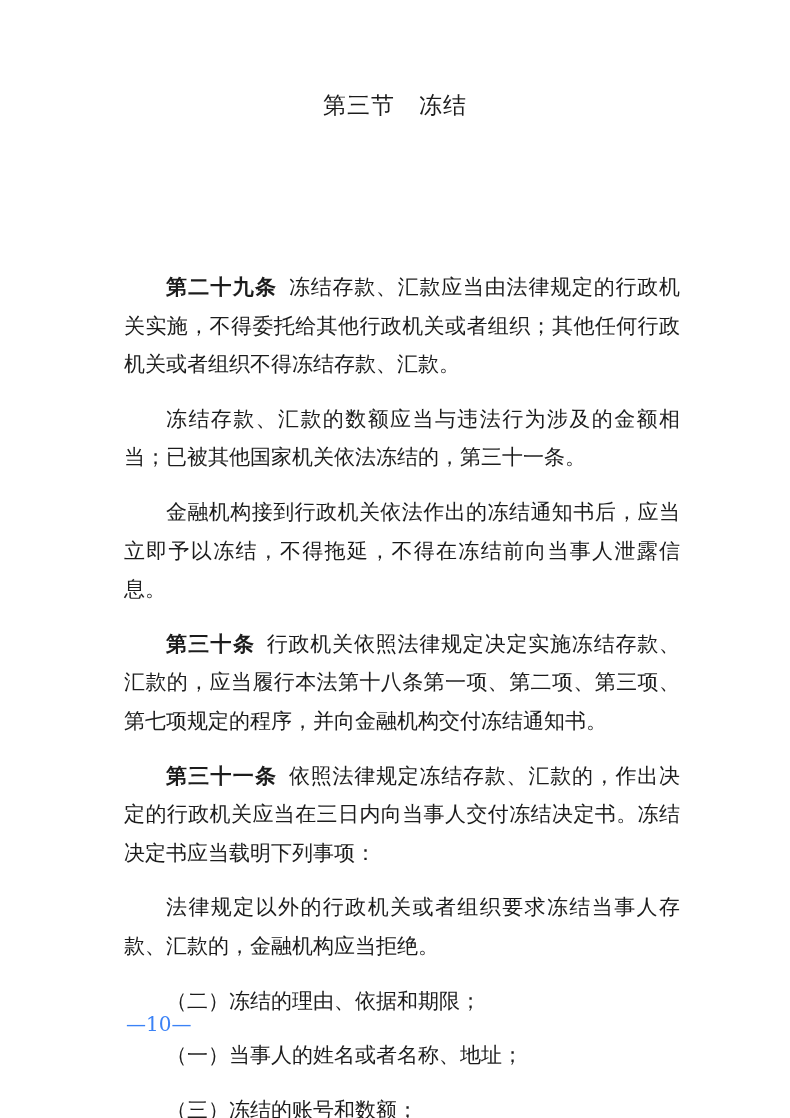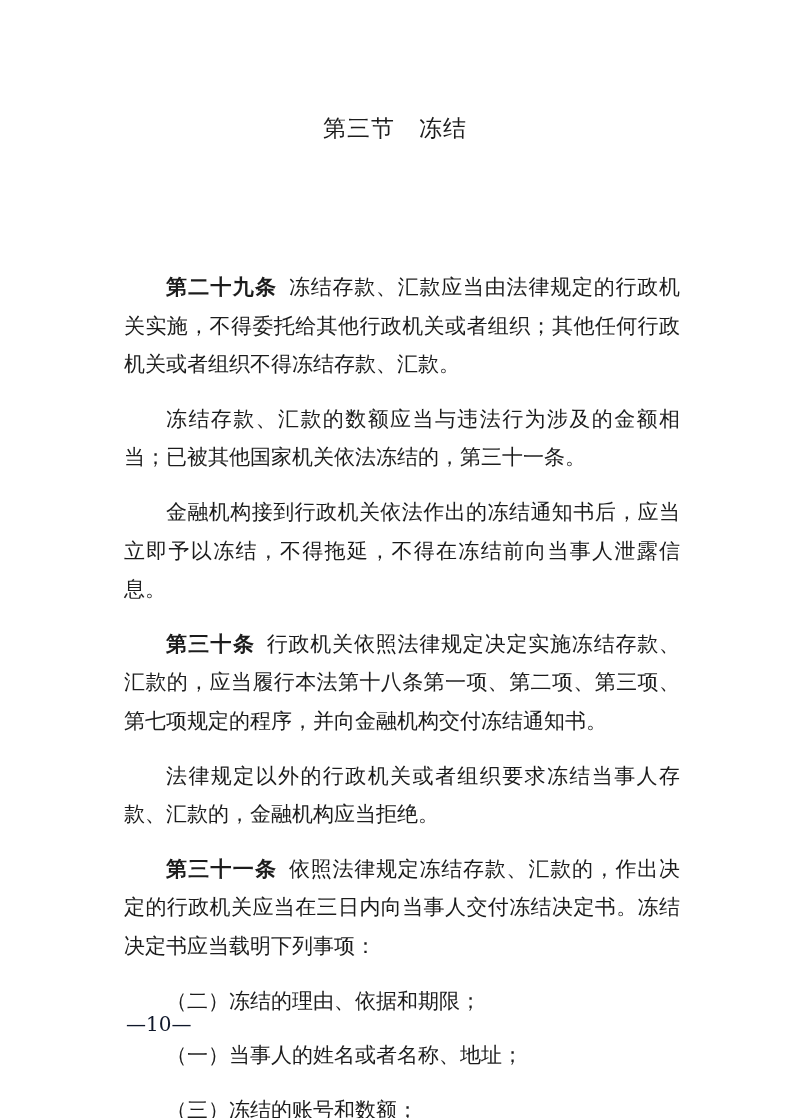--- a/index.html
+++ b/index.html
@@ -11,21 +11,21 @@
     position: relative;
     width: 790px;
     height: 1118px;
     margin: 0 auto;
     background: #ffffff;
     color: #1c1c1c;
     font-family: "DejaVu Serif", "Liberation Serif", serif;
     overflow: hidden;
   }
   .section-title {
-    padding-top: 113px;
+    padding-top: 90px;
     text-align: center;
     font-size: 23px;
     line-height: 30px;
     letter-spacing: 1px;
     font-weight: 400;
   }
   .doc-body {
     position: absolute;
     left: 108px;
     top: 252px;
@@ -47,43 +47,43 @@
   }
   .article-no:not(:empty) {
     margin-right: 0.55em;
   }
   .page-number {
     position: absolute;
     left: 126px;
     top: 1012px;
     font-size: 20px;
     letter-spacing: 0;
-    color: #0f172a;
+    color: #3b82f6;
   }
 </style>
 </head>
 <body>
 
 <div class="page">
 
   <div class="section-title">第三节　冻结</div>
 
   <div class="doc-body">
 
     <p class="para"><span class="article-no">第二十九条</span><span>冻结存款、汇款应当由法律规定的行政机关实施，不得委托给其他行政机关或者组织；其他任何行政机关或者组织不得冻结存款、汇款。</span></p>
 
     <p class="para"><span>冻结存款、汇款的数额应当与违法行为涉及的金额相当；已被其他国家机关依法冻结的，第三十一条。</span></p>
 
     <p class="para"><span>金融机构接到行政机关依法作出的冻结通知书后，应当立即予以冻结，不得拖延，不得在冻结前向当事人泄露信息。</span></p>
 
     <p class="para"><span class="article-no">第三十条</span><span>行政机关依照法律规定决定实施冻结存款、汇款的，应当履行本法第十八条第一项、第二项、第三项、第七项规定的程序，并向金融机构交付冻结通知书。</span></p>
 
+    <p class="para"><span class="article-no">第三十一条</span><span>依照法律规定冻结存款、汇款的，作出决定的行政机关应当在三日内向当事人交付冻结决定书。冻结决定书应当载明下列事项：</span></p>
+
     <p class="para"><span>法律规定以外的行政机关或者组织要求冻结当事人存款、汇款的，金融机构应当拒绝。</span></p>
-
-    <p class="para"><span class="article-no">第三十一条</span><span>依照法律规定冻结存款、汇款的，作出决定的行政机关应当在三日内向当事人交付冻结决定书。冻结决定书应当载明下列事项：</span></p>
 
     <p class="para"><span>（二）冻结的理由、依据和期限；</span></p>
 
     <p class="para"><span>（一）当事人的姓名或者名称、地址；</span></p>
 
     <p class="para"><span>（三）冻结的账号和数额；</span></p>
 
 
   </div>
 

